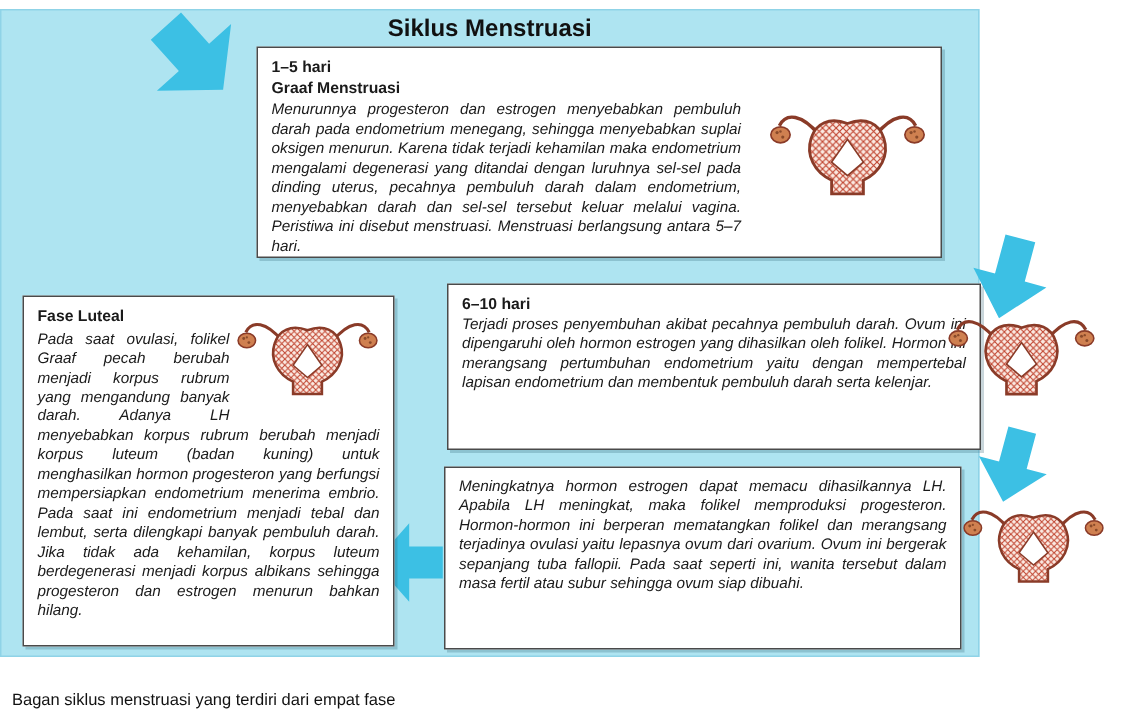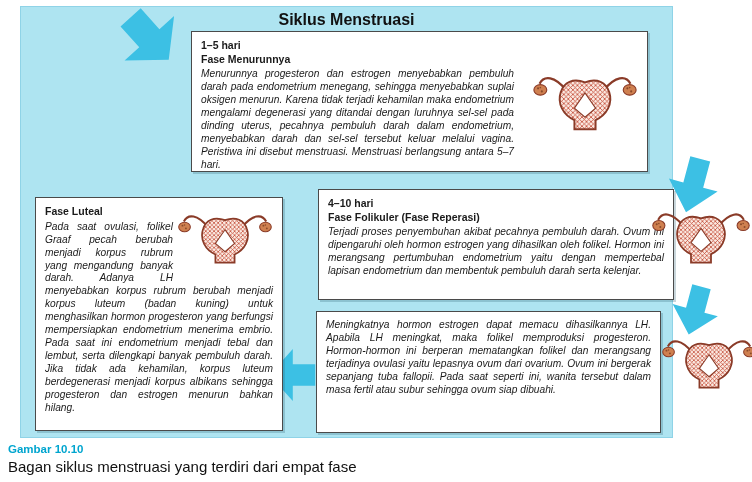--- a/index.html
+++ b/index.html
@@ -1,18 +1,18 @@
 <!DOCTYPE html>
 <html style="--panel-bg: #aee4f1; --panel-border: #8fd3e7; --arrow: #3cc0e4; --box-bg: #ffffff; --box-border: #4a4a4a; --title-text: #111111; --body-text: #1a1a1a; --caption-label: #00a5cf; --uterus-outline: #8a3b28; --uterus-hatch: #c0432e; --ovary-fill: #cf8050;"><head>
 <meta charset="utf-8">
 <style>
   html,body{margin:0;padding:0;background:#fff;}
   .page{position:relative;width:752px;height:482px;background:#fff;
         font-family:"Liberation Sans",sans-serif;overflow:hidden;}
-  .panel{position:absolute;left:20px;top:6px;width:653px;height:432px;
+  .panel{position:absolute;left:0;top:6px;width:653px;height:432px;
          background:var(--panel-bg,#aee4f1);border:1px solid var(--panel-border,#8fd3e7);
          box-sizing:border-box;}
   .title{position:absolute;top:4px;left:0;width:100%;text-align:center;margin:0;
          font-size:16px;font-weight:bold;color:var(--title-text,#111);}
   .box{position:absolute;background:var(--box-bg,#fff);
        border:1px solid var(--box-border,#4a4a4a);
        box-shadow:2px 2px 0 rgba(40,90,110,.25);
        padding:7px 9px;box-sizing:border-box;color:var(--body-text,#1a1a1a);overflow:hidden;}
   .period,.phase{font-weight:bold;font-size:10.5px;line-height:1.3;}
   .phase{margin-bottom:2px;}
@@ -27,21 +27,21 @@
   .uterus-abs{position:absolute;}
   .u2{left:630px;top:195px;width:100px;height:70px;}
   .u3{left:640px;top:322px;width:96px;height:68px;}
   .arrow{position:absolute;}
   .arrow-a{left:92px;top:2px;width:74px;height:60px;transform:rotate(-42deg);}
   .arrow-b{left:644px;top:150px;width:56px;height:58px;transform:rotate(15deg);}
   .arrow-c{left:648px;top:278px;width:52px;height:52px;transform:rotate(15deg);}
   .arrow-d{left:242px;top:344px;width:58px;height:48px;transform:rotate(90deg);}
   .caption{position:absolute;left:8px;top:443px;}
   .caption-label{font-size:11.5px;font-weight:bold;color:var(--caption-label,#00a5cf);}
-  .caption-text{font-size:15px;color:#111;margin-top:3px;}
+  .caption-text{font-size:11px;color:#111;margin-top:18px;}
   .svg-defs{position:absolute;width:0;height:0;overflow:hidden;}
 </style>
 </head>
 <body>
 
 <svg class="svg-defs" aria-hidden="true">
   <defs>
     <pattern id="hatch" width="6" height="6" patternUnits="userSpaceOnUse">
       <rect width="6" height="6" fill="#fbeae2"></rect>
       <path d="M0,0 L6,6 M6,0 L0,6" stroke="#c0432e" stroke-width="1"></path>
@@ -79,31 +79,30 @@
     <svg class="arrow arrow-c" viewBox="0 0 60 60" preserveAspectRatio="none">
         <use href="#arrow-shape"></use>
       </svg>
     <svg class="arrow arrow-d" viewBox="0 0 60 60" preserveAspectRatio="none">
         <use href="#arrow-shape"></use>
       </svg>
 
     <div class="box box1">
       <div class="box-text">
         <div class="period">1–5 hari</div>
-        <div class="phase">Fase Menurunnya</div>
+        <div class="phase">Graaf Menstruasi</div>
         <p class="desc">Menurunnya progesteron dan estrogen menyebabkan pembuluh darah pada endometrium menegang, sehingga menyebabkan suplai oksigen menurun. Karena tidak terjadi kehamilan maka endometrium mengalami degenerasi yang ditandai dengan luruhnya sel-sel pada dinding uterus, pecahnya pembuluh darah dalam endometrium, menyebabkan darah dan sel-sel tersebut keluar melalui vagina. Peristiwa ini disebut menstruasi. Menstruasi berlangsung antara 5–7 hari.</p>
       </div>
       <svg class="uterus-inline" viewBox="0 0 140 92">
           <use href="#uterus"></use>
         </svg>
     </div>
 
     <div class="box box2">
-      <div class="period">4–10 hari</div>
-      <div class="phase">Fase Folikuler (Fase Reperasi)</div>
+      <div class="period">6–10 hari</div>
       <p class="desc">Terjadi proses penyembuhan akibat pecahnya pembuluh darah. Ovum ini dipengaruhi oleh hormon estrogen yang dihasilkan oleh folikel. Hormon ini merangsang pertumbuhan endometrium yaitu dengan mempertebal lapisan endometrium dan membentuk pembuluh darah serta kelenjar.</p>
     </div>
 
     <div class="box box3">
       <p class="desc">Meningkatnya hormon estrogen dapat memacu dihasilkannya LH. Apabila LH meningkat, maka folikel memproduksi progesteron. Hormon-hormon ini berperan mematangkan folikel dan merangsang terjadinya ovulasi yaitu lepasnya ovum dari ovarium. Ovum ini bergerak sepanjang tuba fallopii. Pada saat seperti ini, wanita tersebut dalam masa fertil atau subur sehingga ovum siap dibuahi.</p>
     </div>
 
     <div class="box box4">
       <svg class="uterus-float" viewBox="0 0 140 92">
           <use href="#uterus"></use>
@@ -114,16 +113,15 @@
 
     <svg class="uterus-abs u2" viewBox="0 0 140 92">
         <use href="#uterus"></use>
       </svg>
     <svg class="uterus-abs u3" viewBox="0 0 140 92">
         <use href="#uterus"></use>
       </svg>
   </div>
 
   <div class="caption">
-    <div class="caption-label">Gambar 10.10</div>
     <div class="caption-text">Bagan siklus menstruasi yang terdiri dari empat fase</div>
   </div>
 </div>
 
 </body></html>

